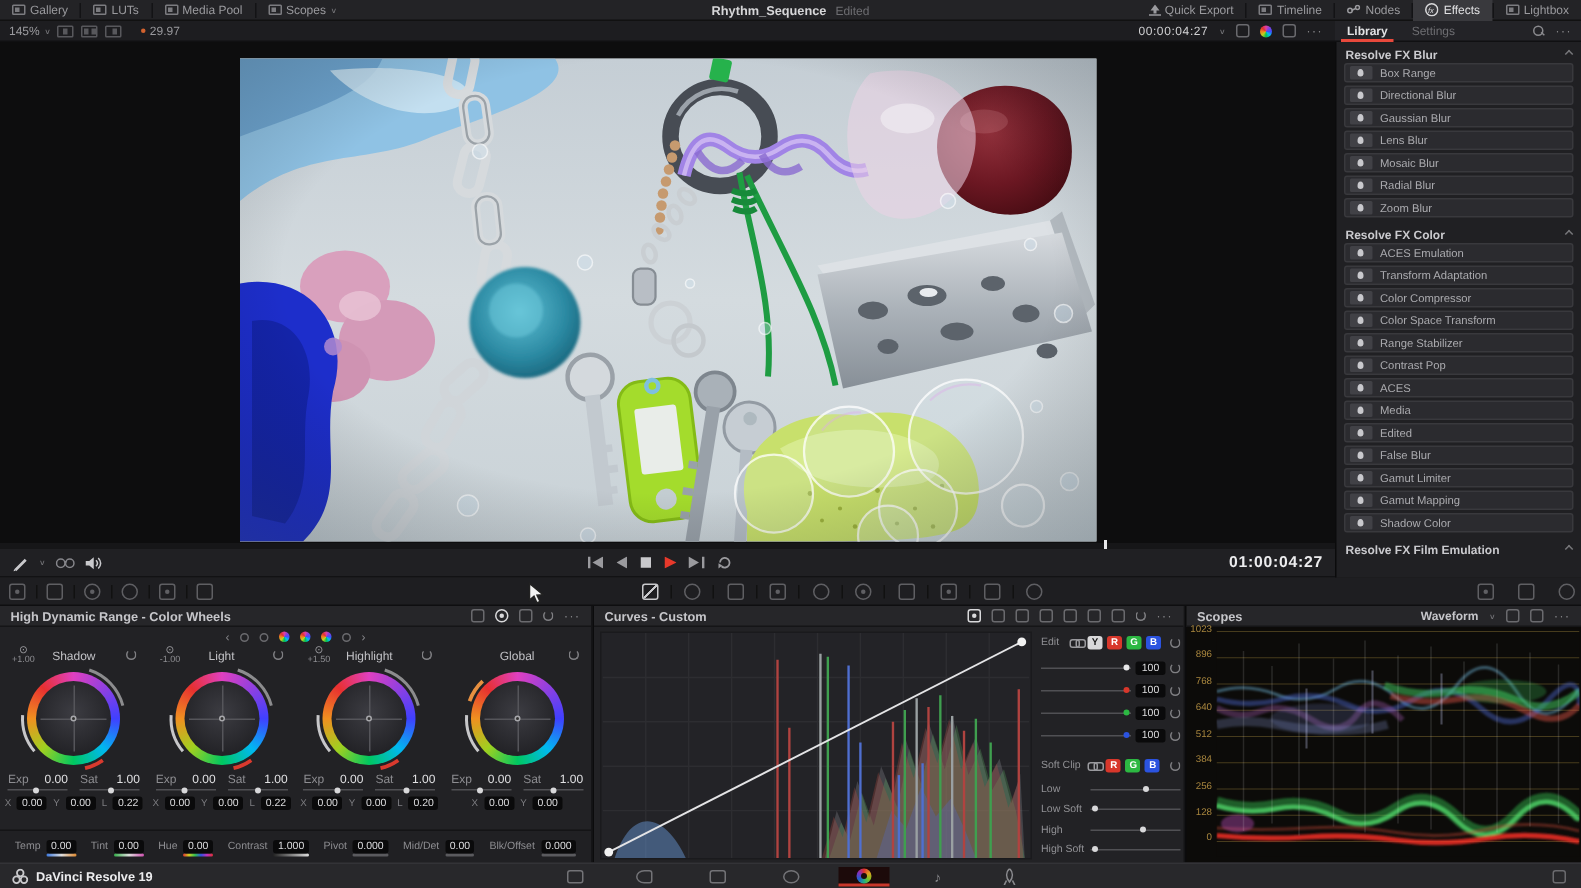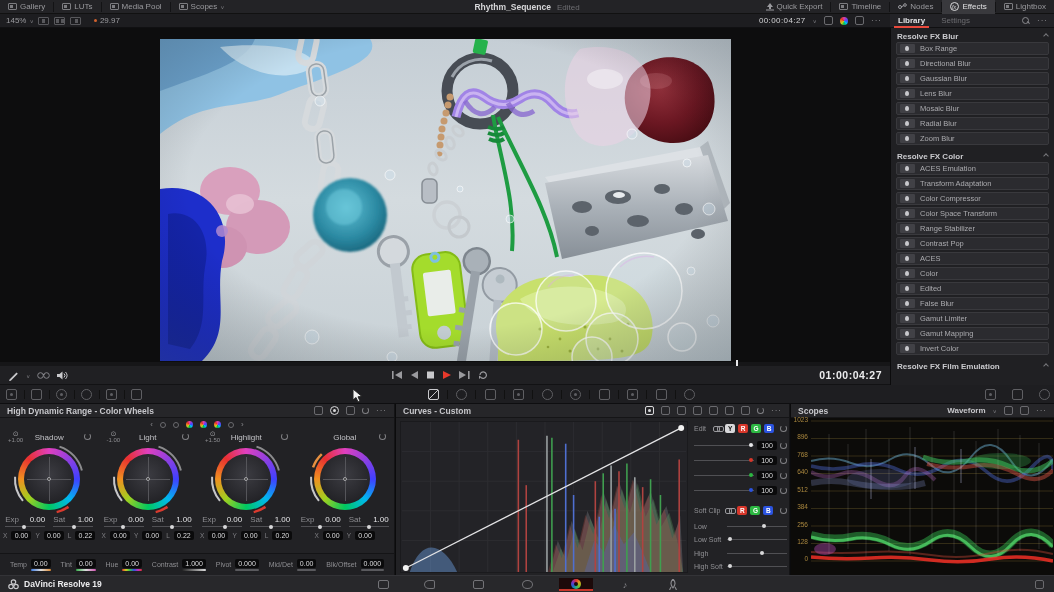--- a/index.html
+++ b/index.html
@@ -609,41 +609,41 @@
     <div class="fxi">
         <span class="fxth"></span>
         <span class="lbl">Contrast Pop</span>
       </div>
     <div class="fxi">
         <span class="fxth"></span>
         <span class="lbl">ACES</span>
       </div>
     <div class="fxi">
         <span class="fxth"></span>
-        <span class="lbl">Color</span>
+        <span class="lbl">Media</span>
       </div>
     <div class="fxi">
         <span class="fxth"></span>
         <span class="lbl">Edited</span>
       </div>
     <div class="fxi">
         <span class="fxth"></span>
         <span class="lbl">False Blur</span>
       </div>
     <div class="fxi">
         <span class="fxth"></span>
         <span class="lbl">Gamut Limiter</span>
       </div>
     <div class="fxi">
         <span class="fxth"></span>
         <span class="lbl">Gamut Mapping</span>
       </div>
     <div class="fxi">
         <span class="fxth"></span>
-        <span class="lbl">Invert Color</span>
+        <span class="lbl">Shadow Color</span>
       </div>
 
     <div class="fxsec" style="margin-top:3px">
       <b>Resolve FX Film Emulation</b>
         <span class="caret-up"></span>
     </div>
   </div>
 
   <div class="panel" style="left:0; width:394px;">
     <div class="phead">

